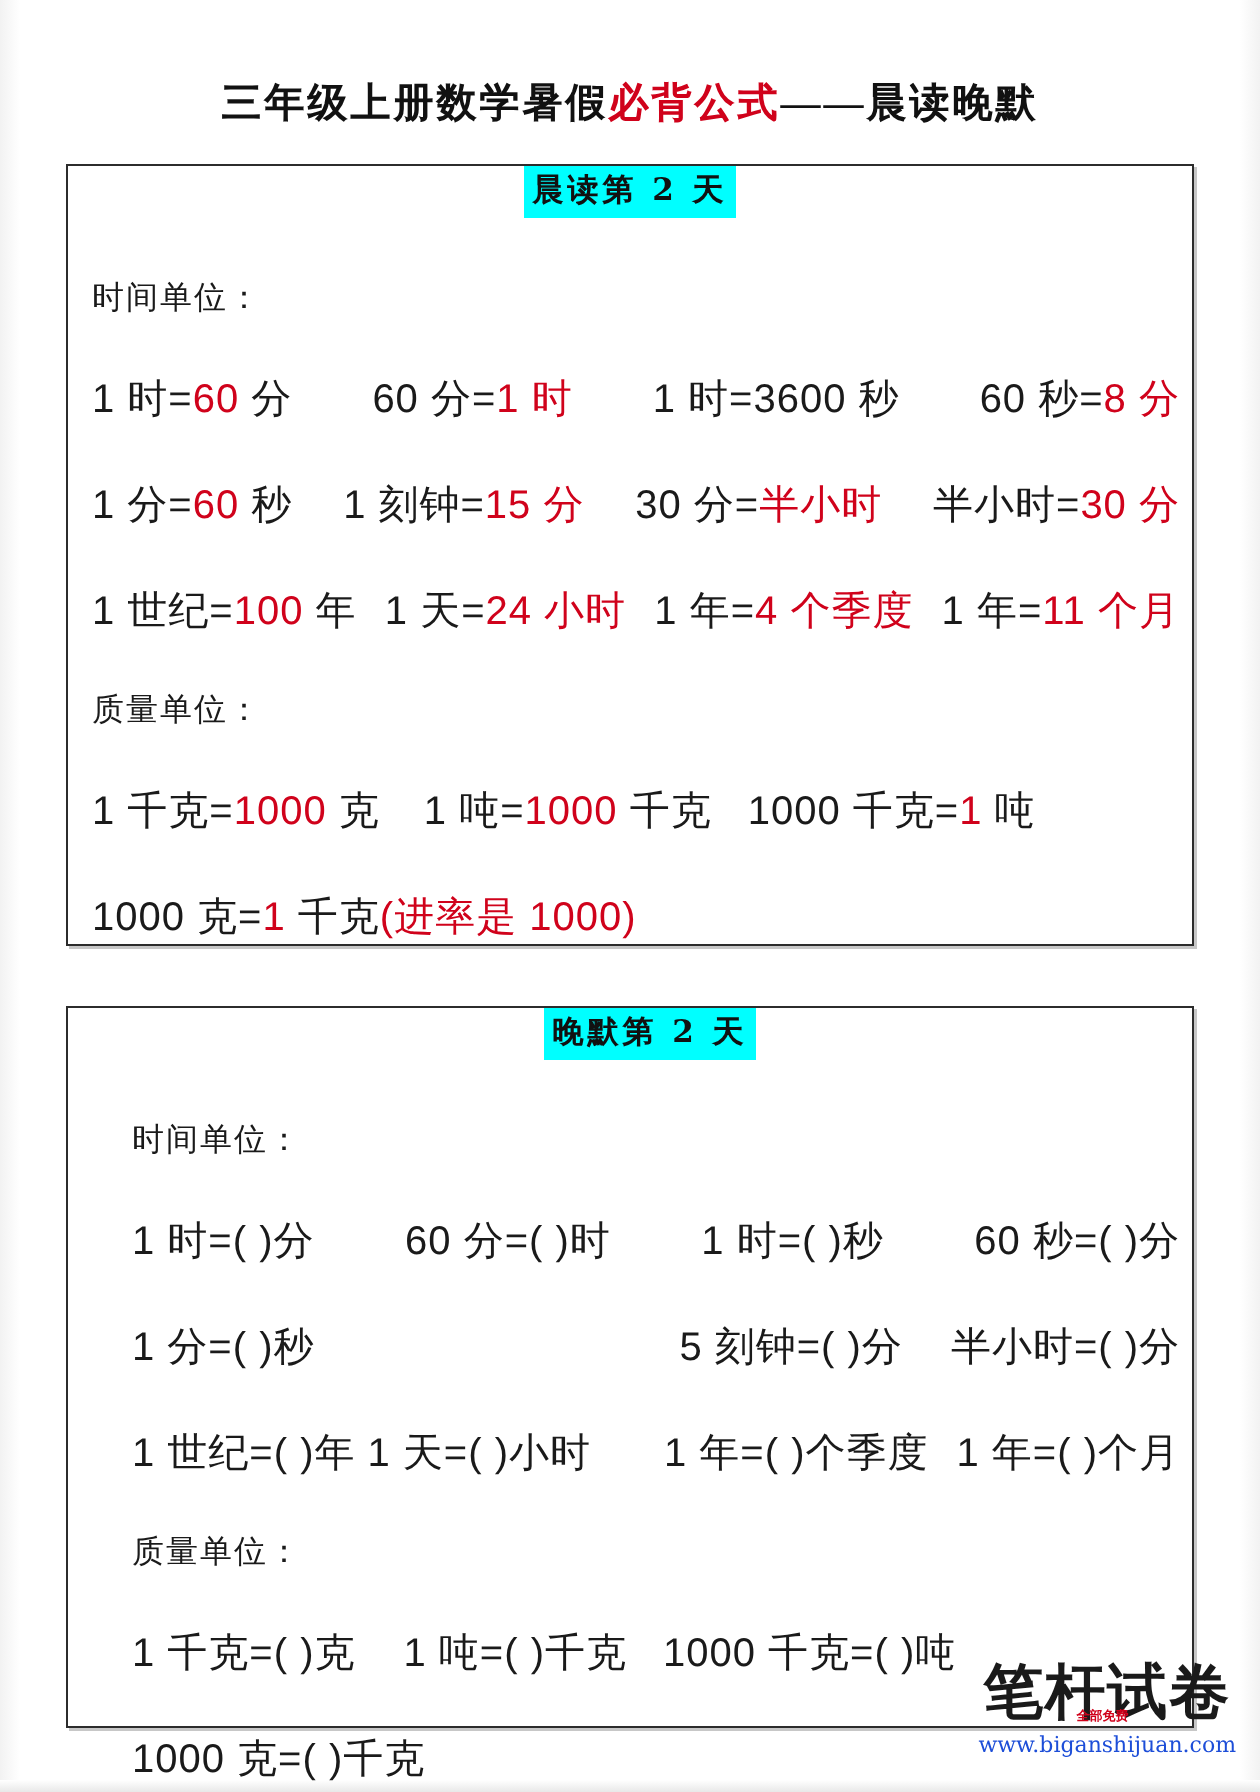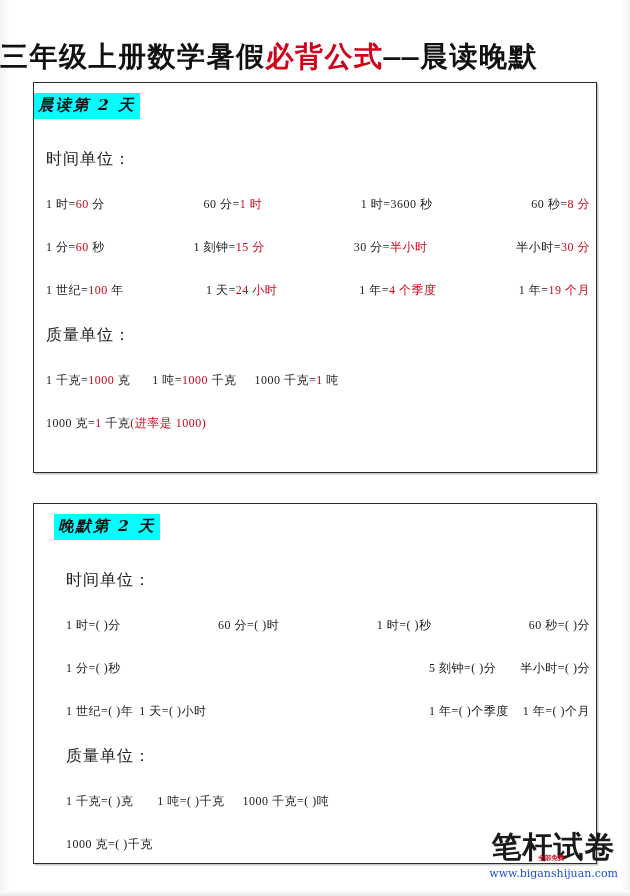--- a/index.html
+++ b/index.html
@@ -42,27 +42,27 @@
     width: 630px; height: 6px;
     background: linear-gradient(to top, #e8e8e8, #ffffff);
   }
 
   
   .title {
     position: absolute;
     left: 0;
     top: 38px;
     width: 630px;
-    text-align: left;
-    font-size: 28px;
+    text-align: center;
+    font-size: 20px;
     font-weight: 600;
     letter-spacing: 1.5px;
     color: #111111;
     white-space: nowrap;
-    font-family: Liberation Mono, monospace;
+    font-family: Liberation Serif, serif;
   }
   .title .red { color: #d0021b; }
 
   
   .box {
     position: absolute;
     border: 1.4px solid #2c2c2c;
     background: #ffffff;
     box-shadow: 1.5px 1.5px 0 rgba(0,0,0,0.22);
     box-sizing: border-box;
@@ -75,23 +75,22 @@
   }
   #box-evening {
     left: 33px;
     top: 503px;
     width: 564px;
     height: 361px;
     padding-left: 20px;
   }
 
   .box-header {
-    margin-top: 10px;
+    text-align: center;
     margin-bottom: 4px;
-    font-style: italic;
   }
   .box-header span {
     display: inline-block;
     background: #00ffff;
     color: #111111;
     font-size: 15.5px;
     font-weight: 700;
     padding: 2px 4px 3px 4px;
     letter-spacing: 2px;
     font-family: "DejaVu Serif", "Liberation Serif", serif;
@@ -101,27 +100,27 @@
     font-size: 16px;
     color: #1a1a1a;
     padding-left: 12px;
     letter-spacing: 1px;
     font-family: "DejaVu Serif", "Liberation Serif", serif;
   }
 
   .eq-row {
     display: flex;
     align-items: flex-end;
-    font-size: 12px;
+    font-size: 20px;
     color: #1a1a1a;
     padding-left: 12px;
     padding-right: 6px;
     letter-spacing: 0.5px;
     white-space: nowrap;
-    font-family: Liberation Serif, serif;
+    font-family: Liberation Sans, sans-serif;
   }
   .eq-row .cell { flex: 0 0 auto; }
   .eq-row .spacer { flex: 1 1 auto; min-width: 6px; }
 
   .red { color: #d0021b; }
   .blk { color: #1a1a1a; }
 
   
   .gap-lg { height: 26px; }
 
@@ -210,21 +209,21 @@
 
     <div class="gap-lg"></div>
 
     <div class="eq-row">
       <span class="cell"><span class="blk">1 世纪=</span><span class="red">100</span><span class="blk"> 年</span></span>
       <span class="spacer"></span>
       <span class="cell"><span class="blk">1 天=</span><span class="red">24 小时</span><span class="blk"></span></span>
       <span class="spacer"></span>
       <span class="cell"><span class="blk">1 年=</span><span class="red">4 个季度</span><span class="blk"></span></span>
       <span class="spacer"></span>
-      <span class="cell"><span class="blk">1 年=</span><span class="red">19 个月</span><span class="blk"></span></span>
+      <span class="cell"><span class="blk">1 年=</span><span class="red">11 个月</span><span class="blk"></span></span>
     </div>
 
     <div class="gap-lg"></div>
 
     <div class="section-label">质量单位：</div>
 
     <div class="gap-lg"></div>
 
     <div class="eq-row">
       <span class="cell"><span class="blk">1 千克=</span><span class="red">1000</span><span class="blk"> 克</span></span>

